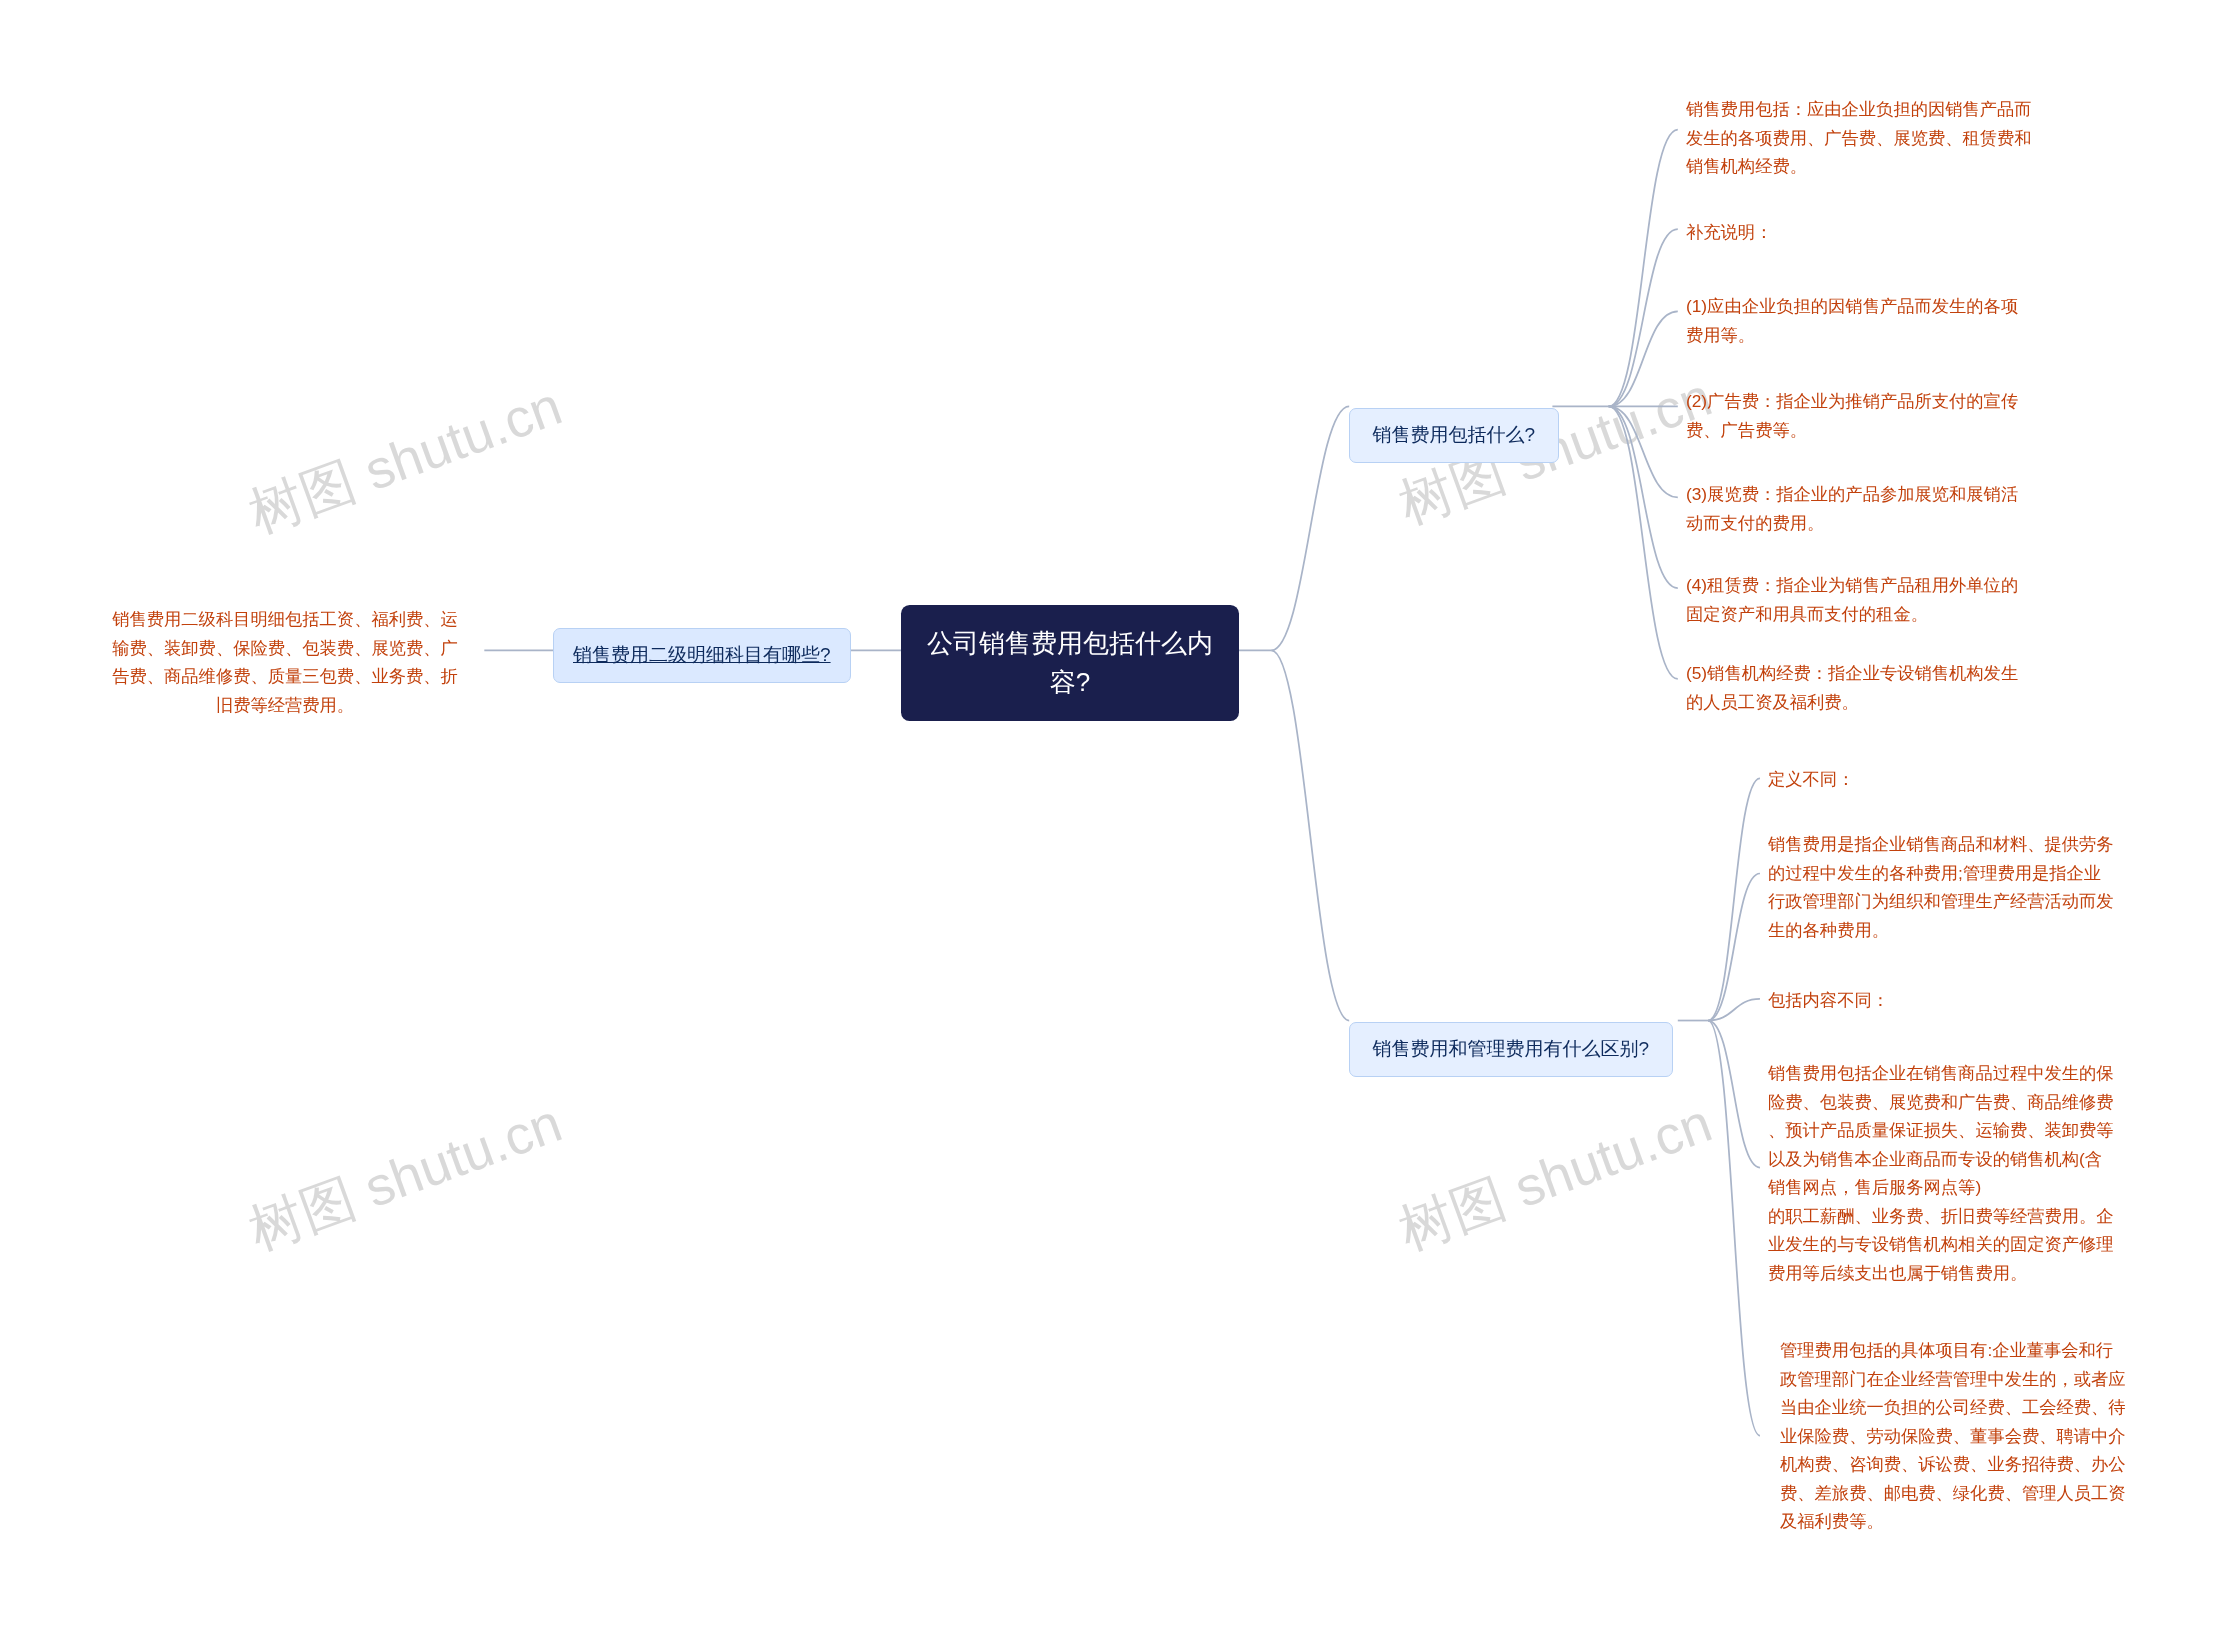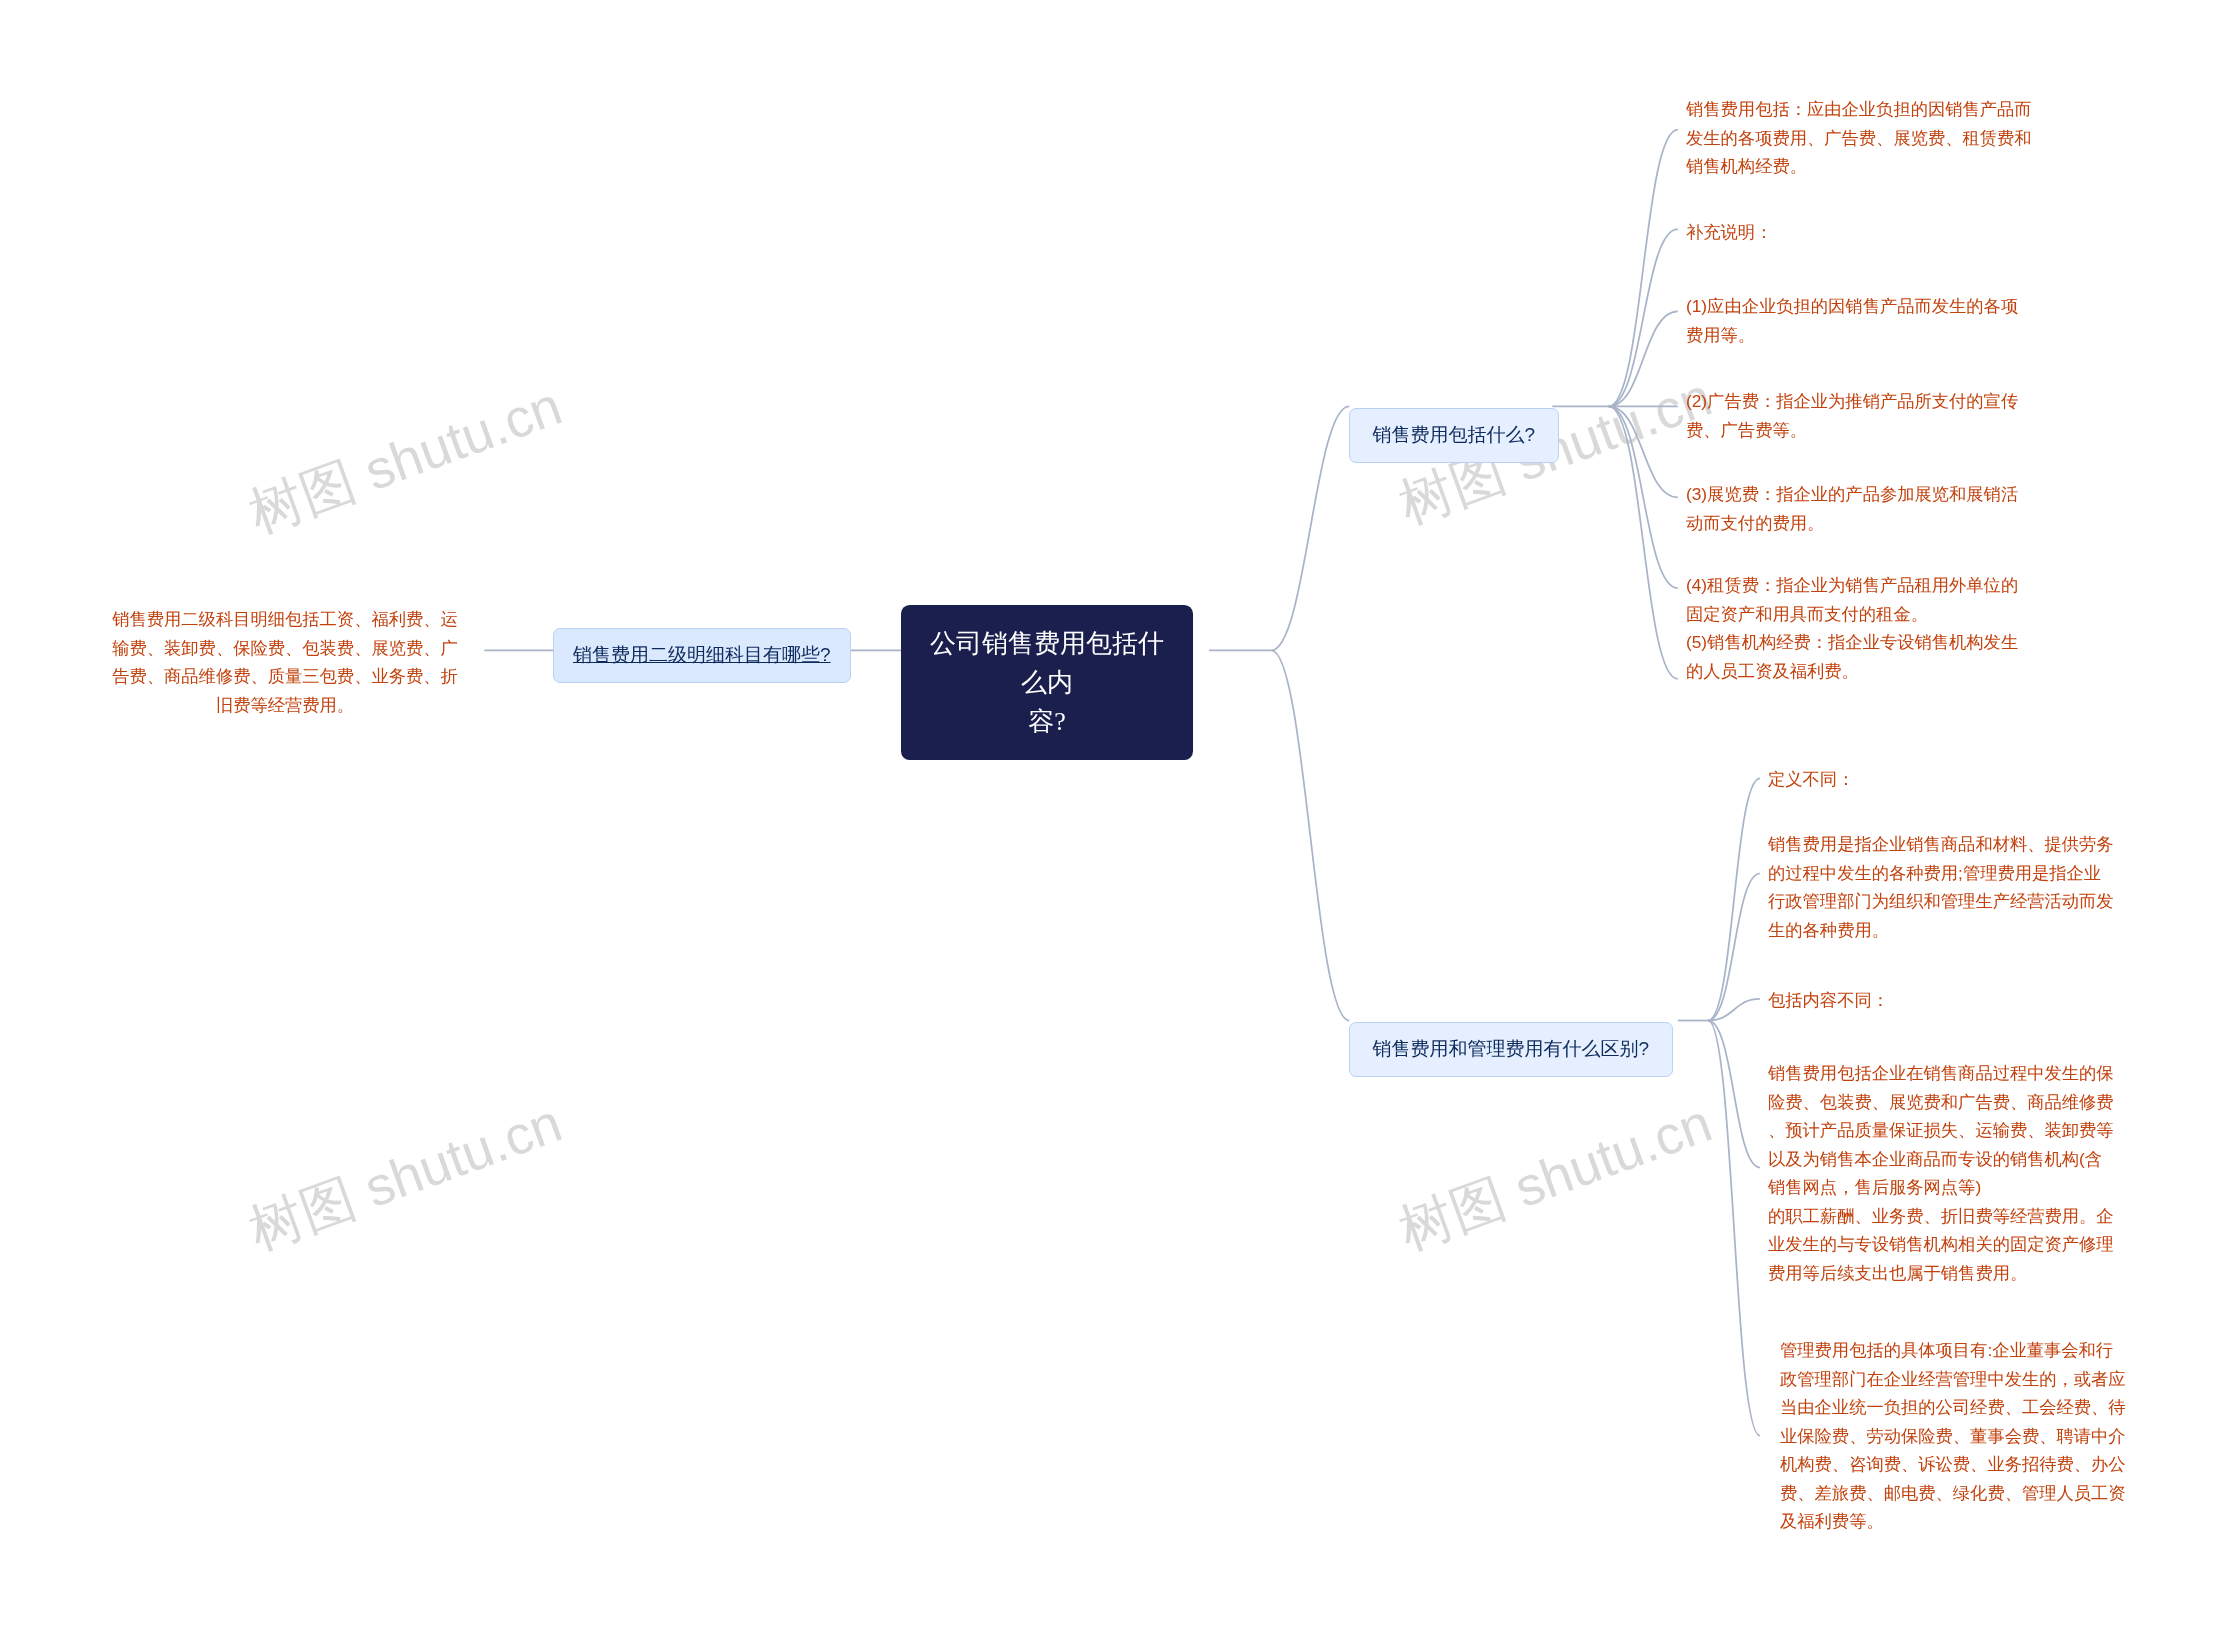--- a/index.html
+++ b/index.html
@@ -104,35 +104,35 @@
   <path d="M 1860 470 C 1900 470, 1900 785, 1940 785"></path>
 
   <path d="M 1940 1180 C 1960 1180, 1965 1180, 1975 1180"></path>
   <path d="M 1975 1180 C 2005 1180, 2005 900, 2035 900"></path>
   <path d="M 1975 1180 C 2005 1180, 2005 1010, 2035 1010"></path>
   <path d="M 1975 1180 C 2005 1180, 2005 1155, 2035 1155"></path>
   <path d="M 1975 1180 C 2005 1180, 2005 1350, 2035 1350"></path>
   <path d="M 1975 1180 C 2005 1180, 2005 1660, 2035 1660"></path>
 </svg>
 
-<div class="node root" style="left:901px; top:605px; width:292px;font-family:Liberation Serif, serif;">公司销售费用包括什么内<br>容?</div>
+<div class="node root" style="left:901px; top:605px; width:338px;">公司销售费用包括什么内<br>容?</div>
 
 <div class="node branch" style="left:553px; top:628px;text-decoration:underline;">销售费用二级明细科目有哪些?</div>
 
 <div class="leaf left" style="left:86px; top:605px; width:398px;">销售费用二级科目明细包括工资、福利费、运<br>输费、装卸费、保险费、包装费、展览费、广<br>告费、商品维修费、质量三包费、业务费、折<br>旧费等经营费用。</div>
 
 <div class="node branch-big" style="left:1349px; top:384px;">销售费用包括什么?</div>
 
 <div class="leaf" style="left:1686px; top:95px;">销售费用包括：应由企业负担的因销售产品而<br>发生的各项费用、广告费、展览费、租赁费和<br>销售机构经费。</div>
 <div class="leaf" style="left:1686px; top:218px;">补充说明：</div>
 <div class="leaf" style="left:1686px; top:292px;">(1)应由企业负担的因销售产品而发生的各项<br>费用等。</div>
 <div class="leaf" style="left:1686px; top:387px;">(2)广告费：指企业为推销产品所支付的宣传<br>费、广告费等。</div>
 <div class="leaf" style="left:1686px; top:480px;">(3)展览费：指企业的产品参加展览和展销活<br>动而支付的费用。</div>
 <div class="leaf" style="left:1686px; top:571px;">(4)租赁费：指企业为销售产品租用外单位的<br>固定资产和用具而支付的租金。</div>
-<div class="leaf" style="left:1686px; top:628px;">(5)销售机构经费：指企业专设销售机构发生<br>的人员工资及福利费。</div>
+<div class="leaf" style="left:1686px; top:659px;">(5)销售机构经费：指企业专设销售机构发生<br>的人员工资及福利费。</div>
 
 <div class="node branch-big" style="left:1349px; top:998px;">销售费用和管理费用有什么区别?</div>
 
 <div class="leaf wide" style="left:1768px; top:765px;">定义不同：</div>
 <div class="leaf wide" style="left:1768px; top:830px;">销售费用是指企业销售商品和材料、提供劳务<br>的过程中发生的各种费用;管理费用是指企业<br>行政管理部门为组织和管理生产经营活动而发<br>生的各种费用。</div>
 <div class="leaf wide" style="left:1768px; top:986px;">包括内容不同：</div>
 <div class="leaf wide" style="left:1768px; top:1059px;">销售费用包括企业在销售商品过程中发生的保<br>险费、包装费、展览费和广告费、商品维修费<br>、预计产品质量保证损失、运输费、装卸费等<br>以及为销售本企业商品而专设的销售机构(含<br>销售网点，售后服务网点等)<br>的职工薪酬、业务费、折旧费等经营费用。企<br>业发生的与专设销售机构相关的固定资产修理<br>费用等后续支出也属于销售费用。</div>
 <div class="leaf wide" style="left:1768px; top:1336px;margin-left:12px;">管理费用包括的具体项目有:企业董事会和行<br>政管理部门在企业经营管理中发生的，或者应<br>当由企业统一负担的公司经费、工会经费、待<br>业保险费、劳动保险费、董事会费、聘请中介<br>机构费、咨询费、诉讼费、业务招待费、办公<br>费、差旅费、邮电费、绿化费、管理人员工资<br>及福利费等。</div>
 
 

